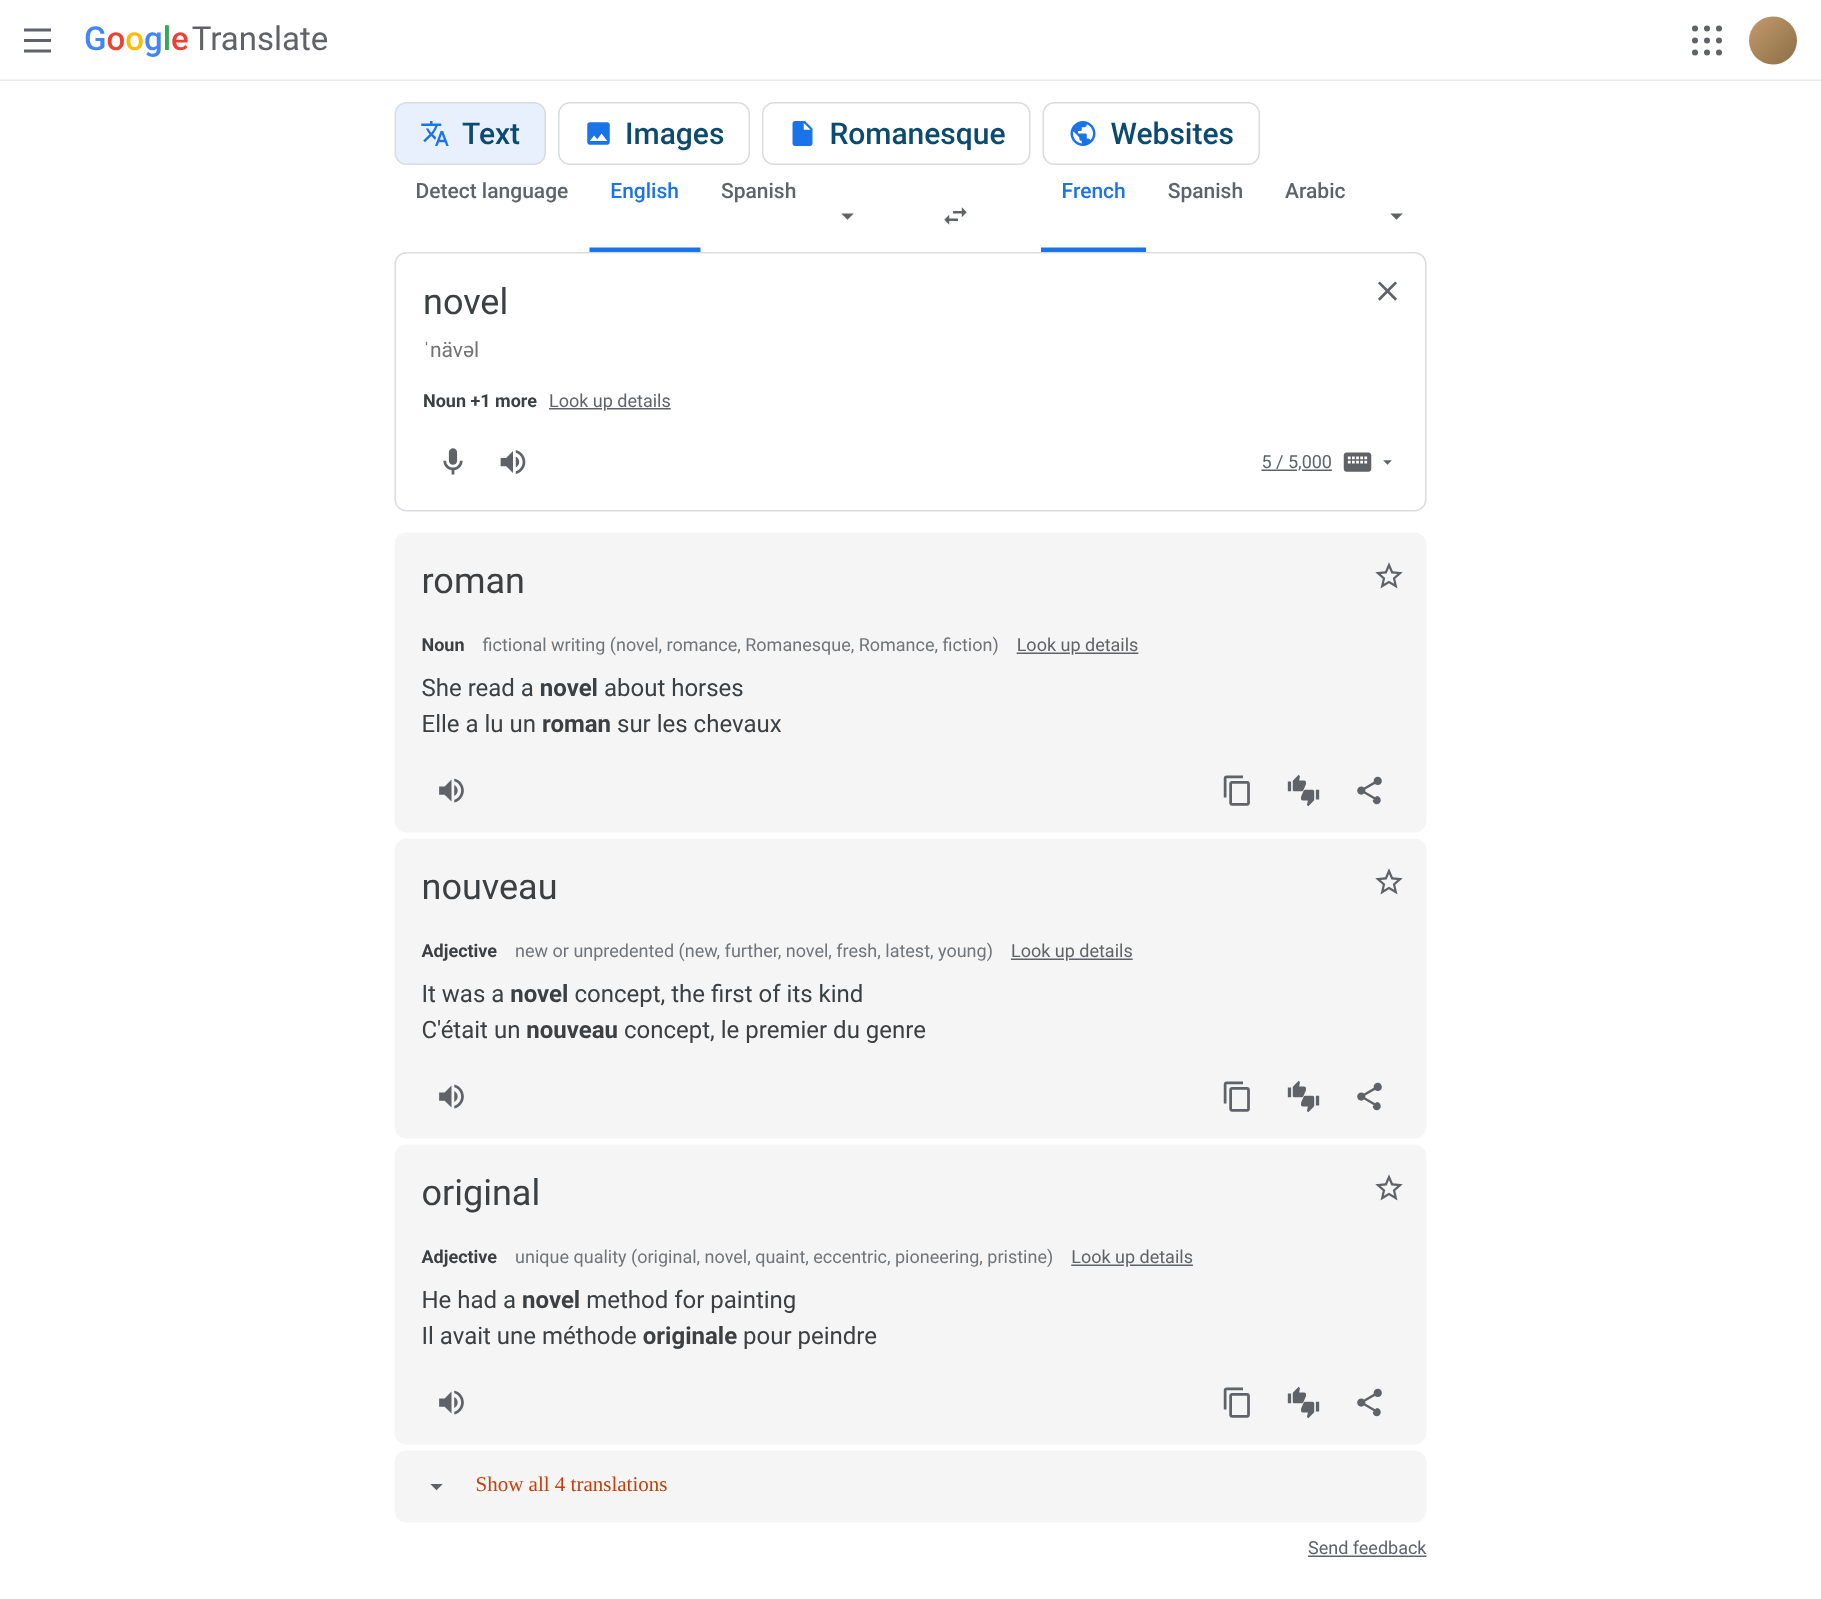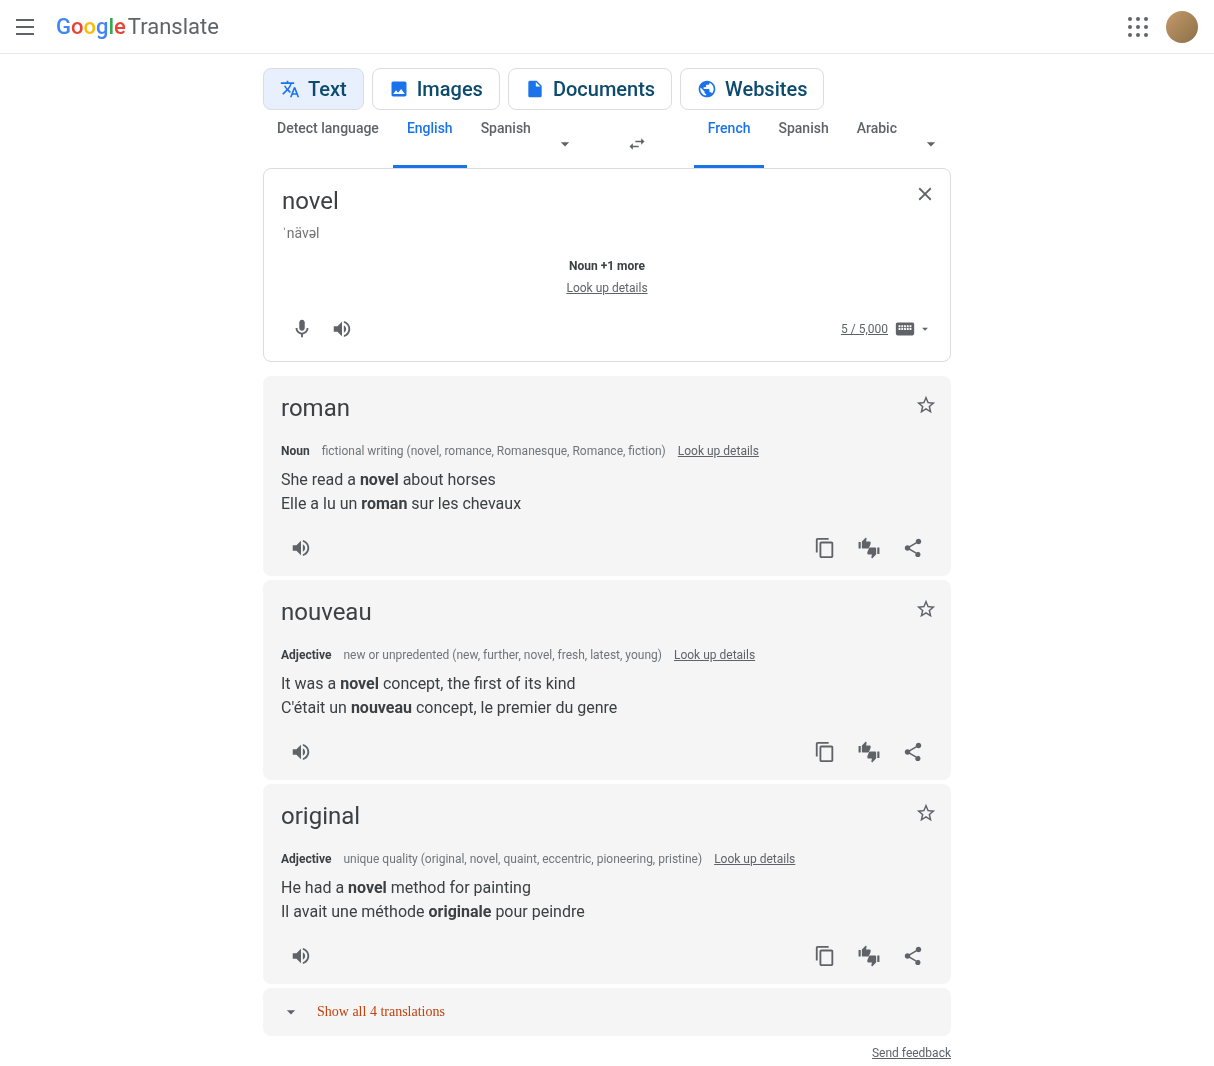--- a/index.html
+++ b/index.html
@@ -56,21 +56,21 @@
 .chevron-btn { width: 40px; height: 40px; display:flex; align-items:center; justify-content:center; cursor:pointer; }
 .chevron-btn svg, .swap-btn svg { width:20px; height:20px; fill:#5f6368; }
 .swap-btn { width:40px; height:40px; display:flex; align-items:center; justify-content:center; cursor:pointer; margin: 0 4px; }
 
 .source-card {
   border: 1px solid #dadce0; border-radius: 8px;
   padding: 16px 18px 8px;
 }
 .source-text { font-size: 24px; color: #3c4043; line-height: 1.4; outline: none; }
 .pron { font-size: 14px; color: #737373; margin-top: 6px; }
-.meta-row { display:flex; align-items:center; gap:8px; margin-top: 18px; font-size: 12px; flex-direction: column; }
+.meta-row { display:flex; align-items:center; gap:8px; margin-top: 18px; font-size: 12px; }
 .meta-row .pos { font-weight:700; color:#3c4043; }
 .lookup { color:#5f6368; text-decoration: underline; cursor:pointer; }
 
 .src-toolbar { display:flex; align-items:center; margin-top: 14px; padding-bottom: 4px; }
 .icon-btn { width: 40px; height: 40px; display:flex; align-items:center; justify-content:center; cursor:pointer; border-radius:50%; }
 .icon-btn svg { width:22px; height:22px; fill:#5f6368; }
 .src-toolbar-right { margin-left:auto; display:flex; align-items:center; gap:6px; }
 .counter { font-size: 12px; color:#5f6368;text-decoration:underline; }
 .kbd-btn { display:flex; align-items:center; gap:2px; cursor:pointer; }
 .kbd-btn svg { width:22px; height:22px; fill:#5f6368; }
@@ -146,21 +146,21 @@
     <div class="mode-tab">
       <svg viewBox="0 0 24 24">
           <path d="M21 19V5c0-1.1-.9-2-2-2H5c-1.1 0-2 .9-2 2v14c0 1.1.9 2 2 2h14c1.1 0 2-.9 2-2zM8.5 13.5l2.5 3.01L14.5 12l4.5 6H5l3.5-4.5z"></path>
         </svg>
       <span>Images</span>
     </div>
     <div class="mode-tab">
       <svg viewBox="0 0 24 24">
           <path d="M14 2H6c-1.1 0-2 .9-2 2v16c0 1.1.9 2 2 2h12c1.1 0 2-.9 2-2V8l-6-6zm-1 7V3.5L18.5 9H13z"></path>
         </svg>
-      <span>Documents</span>
+      <span>Romanesque</span>
     </div>
     <div class="mode-tab">
       <svg viewBox="0 0 24 24">
           <path d="M12 2C6.48 2 2 6.48 2 12s4.48 10 10 10 10-4.48 10-10S17.52 2 12 2zm-1 17.93c-3.95-.49-7-3.85-7-7.93 0-.62.08-1.21.21-1.79L9 15v1c0 1.1.9 2 2 2v1.93zm6.9-2.54c-.26-.81-1-1.39-1.9-1.39h-1v-3c0-.55-.45-1-1-1H8v-2h2c.55 0 1-.45 1-1V7h2c1.1 0 2-.9 2-2v-.41c2.93 1.19 5 4.06 5 7.41 0 2.08-.8 3.97-2.1 5.39z"></path>
         </svg>
       <span>Websites</span>
     </div>
   </div>
 
   <div class="lang-bar">

